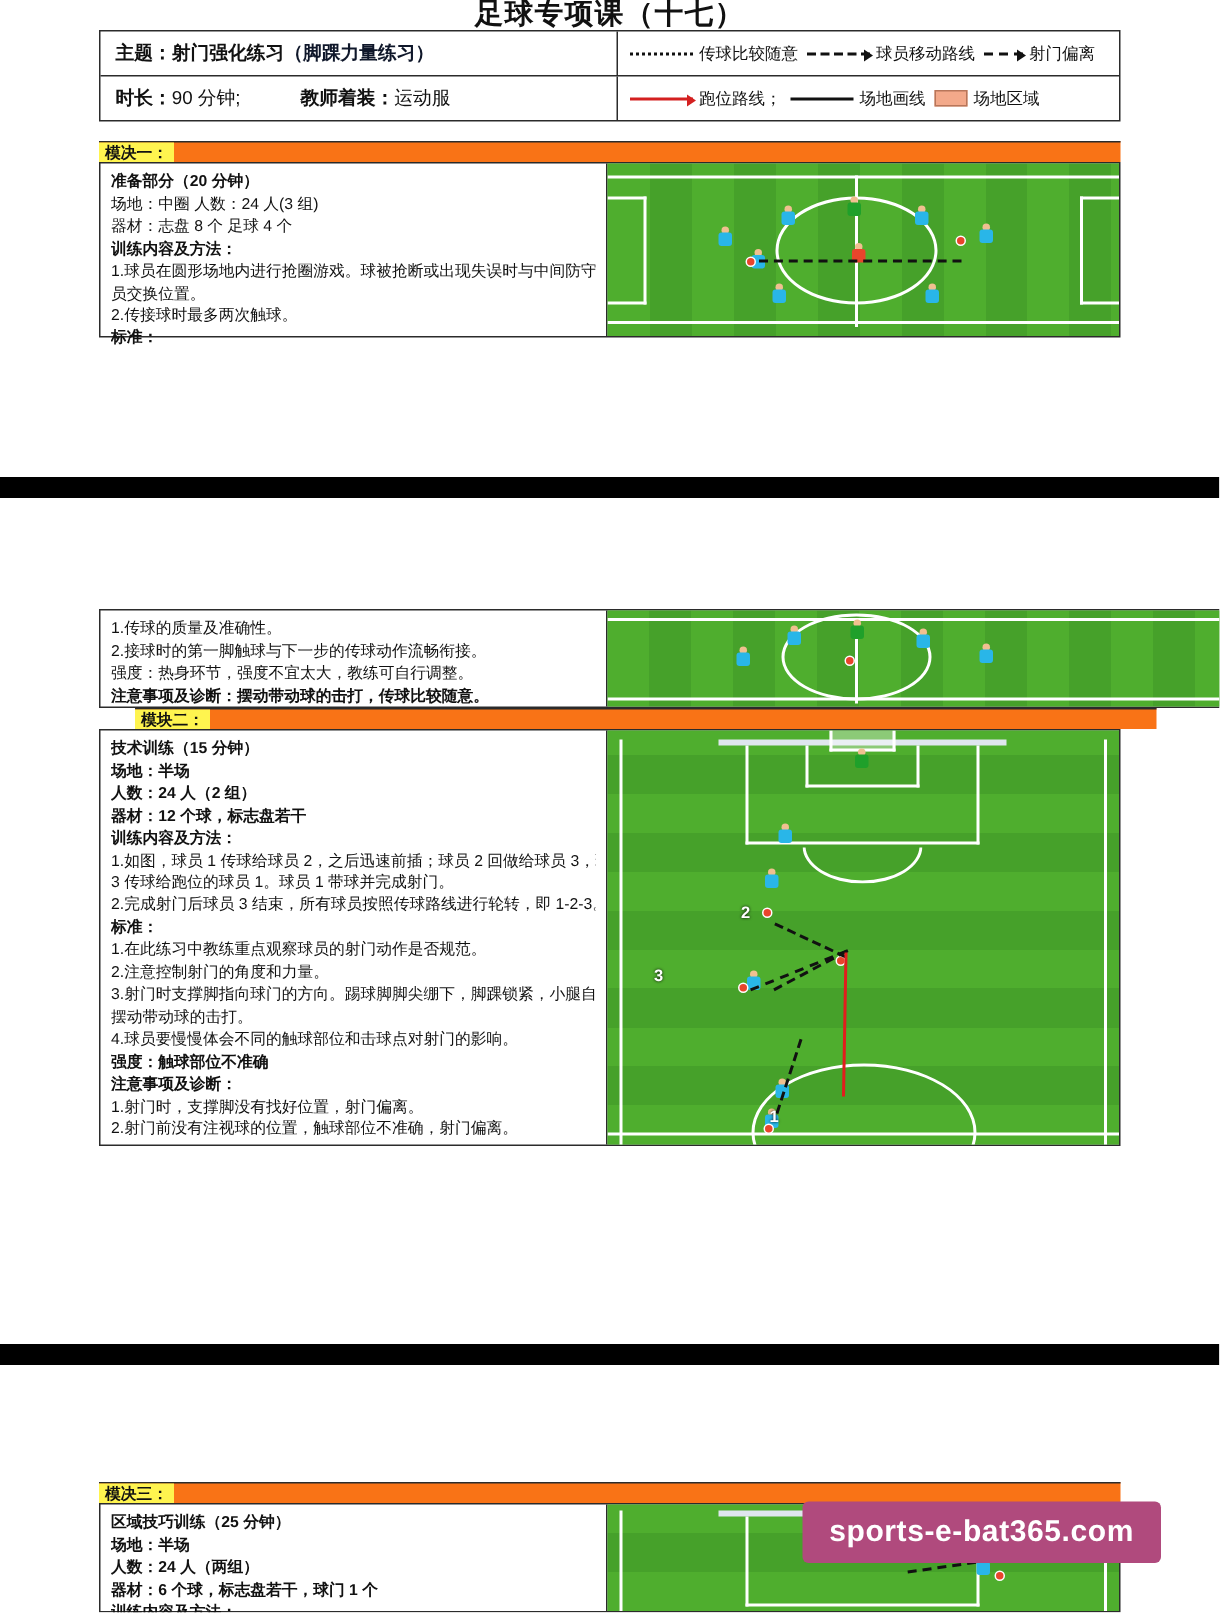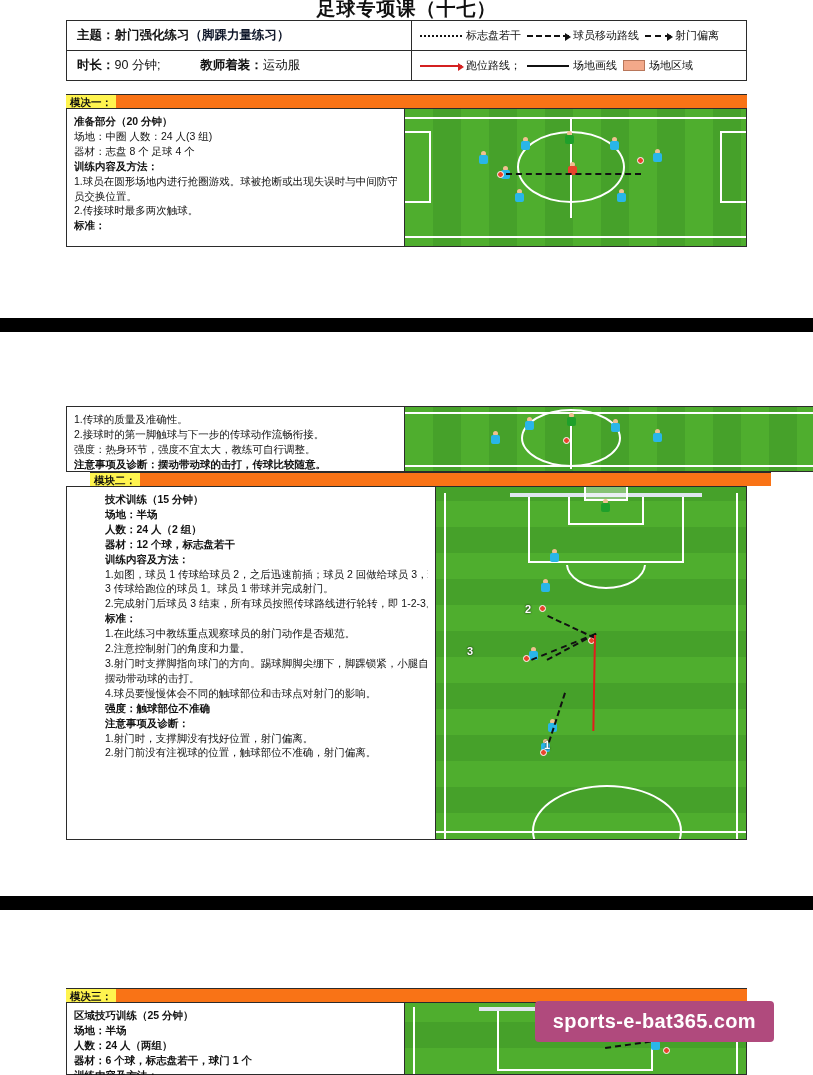--- a/index.html
+++ b/index.html
@@ -206,21 +206,21 @@
 
     <div class="hdr-row">
       <div class="hdr-left">
         <span class="bold">主题：</span>
         <span class="bold">射门强化练习</span>
         <span class="red bold">（脚踝力量练习）</span>
       </div>
       <div class="hdr-right">
         <span class="legend-item">
           <span class="lg-line lg-dotted"></span>
-          <span class="lg-label">标志盘若干</span>
+          <span class="lg-label">传球比较随意</span>
         </span>
         <span class="legend-item">
           <span class="lg-line lg-dashed">
               <i class="arrow-r"></i>
             </span>
           <span class="lg-label">球员移动路线</span>
         </span>
         <span class="legend-item">
           <span class="lg-line lg-dashdot" style="width:26px">
               <i class="arrow-r"></i>
@@ -254,21 +254,21 @@
           <span class="lg-label">场地区域</span>
         </span>
       </div>
     </div>
   </div>
 
   <div class="mod-banner" style="top:94px;">
     <span class="mod-tag">模决一：</span>
   </div>
 
-  <div class="block" style="top:108px; left:66px; width:681px; height:139px;">
+  <div class="block" style="top:108px; left:66px; width:681px; height:117px;">
     <div class="txt">
       <span class="l bold">准备部分（20 分钟）</span>
       <span class="l">场地：中圈  人数：24 人(3 组)</span>
       <span class="l">器材：志盘 8 个  足球 4 个</span>
       <span class="l bold">训练内容及方法：</span>
       <span class="l">1.球员在圆形场地内进行抢圈游戏。球被抢断或出现失误时与中间防守球</span>
       <span class="l">员交换位置。</span>
       <span class="l">2.传接球时最多两次触球。</span>
       <span class="l bold">标准：</span>
     </div>
@@ -360,21 +360,21 @@
           <i class="body" style="background:#29b6e8"></i>
         </div>
       <div class="ball" style="left:158px; top:30px;"></div>
     </div>
   </div>
 
   <div class="mod-banner" style="top:472px;margin-left:24px;">
     <span class="mod-tag">模块二：</span>
   </div>
 
-  <div class="block" style="top:486px; left:66px; width:681px; height:354px;padding-left:31px;">
+  <div class="block" style="top:486px; left:66px; width:681px; height:278px;">
     <div class="txt">
       <span class="l bold">技术训练（15 分钟）</span>
       <span class="l bold">场地：半场</span>
       <span class="l bold">人数：24 人（2 组）</span>
       <span class="l bold">器材：12 个球，标志盘若干</span>
       <span class="l bold">训练内容及方法：</span>
       <span class="l">1.如图，球员 1 传球给球员 2，之后迅速前插；球员 2 回做给球员 3，球员</span>
       <span class="l">3 传球给跑位的球员 1。球员 1 带球并完成射门。</span>
       <span class="l">2.完成射门后球员 3 结束，所有球员按照传球路线进行轮转，即 1-2-3。</span>
       <span class="l bold">标准：</span>

